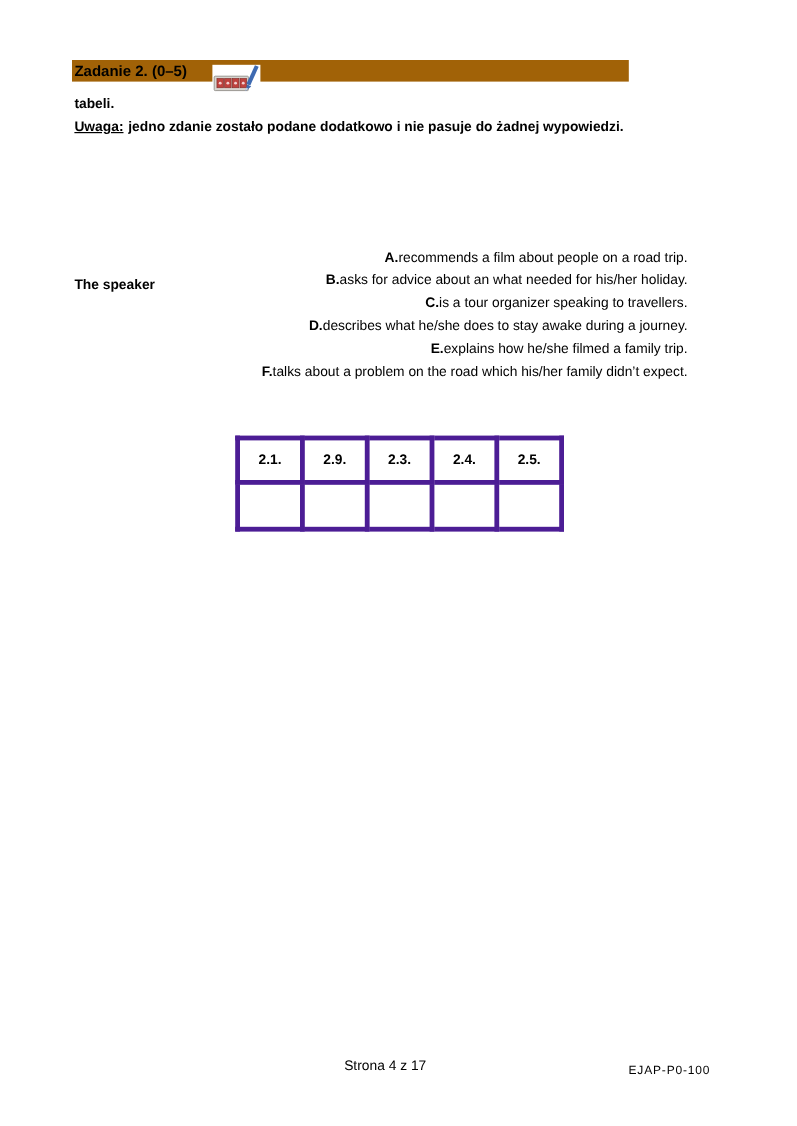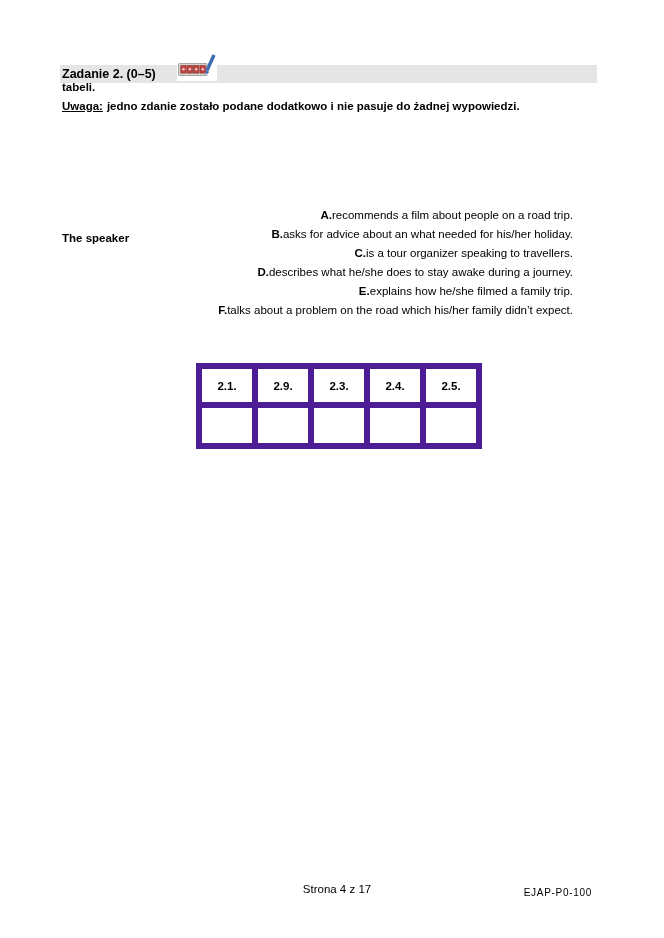--- a/index.html
+++ b/index.html
@@ -6,22 +6,22 @@
   .page{
     position:relative;
     width:664px;height:938px;
     background:#ffffff;
     font-family:"Liberation Sans", sans-serif;
     color:#000;
     overflow:hidden;
   }
   
   .task-bar{
-    position:absolute;left:60px;top:65px;width:537px;height:18px;
-    background:#e5e5e5;
+    position:absolute;left:60px;top:50px;width:464px;height:18px;
+    background:#a16207;
   }
   .task-title{
     position:absolute;left:2px;top:0;
     font-weight:bold;font-size:12.5px;line-height:18px;
     white-space:nowrap;
   }
   
   .icon-wrap{
     position:absolute;left:177px;top:54px;width:40px;height:27px;
     background:#ffffff;
@@ -45,30 +45,30 @@
   }
   .option-row{height:19px;white-space:nowrap;}
   .option-label{display:inline-block;width:20px;font-weight:bold;}
   
   .answer-table{
     position:absolute;left:196px;top:363px;
     border-collapse:collapse;table-layout:fixed;
   }
   .answer-table td{
     width:48px;
-    border:6px solid #4c1d95;
+    border:4px solid #4c1d95;
     text-align:center;vertical-align:middle;
     font-size:11.5px;
   }
   .answer-table tr.hdr td{height:31px;font-weight:bold;}
   .answer-table tr.ans td{height:33px;}
   
   .footer-page{
     position:absolute;left:0;top:883px;width:642px;
-    text-align:center;font-size:11.5px;padding-left:16px;
+    text-align:center;font-size:11.5px;
   }
   .footer-code{
     position:absolute;right:72px;top:887px;
     font-size:10px;letter-spacing:0.7px;
   }
 </style>
 </head>
 <body>
 
 <div class="page">

